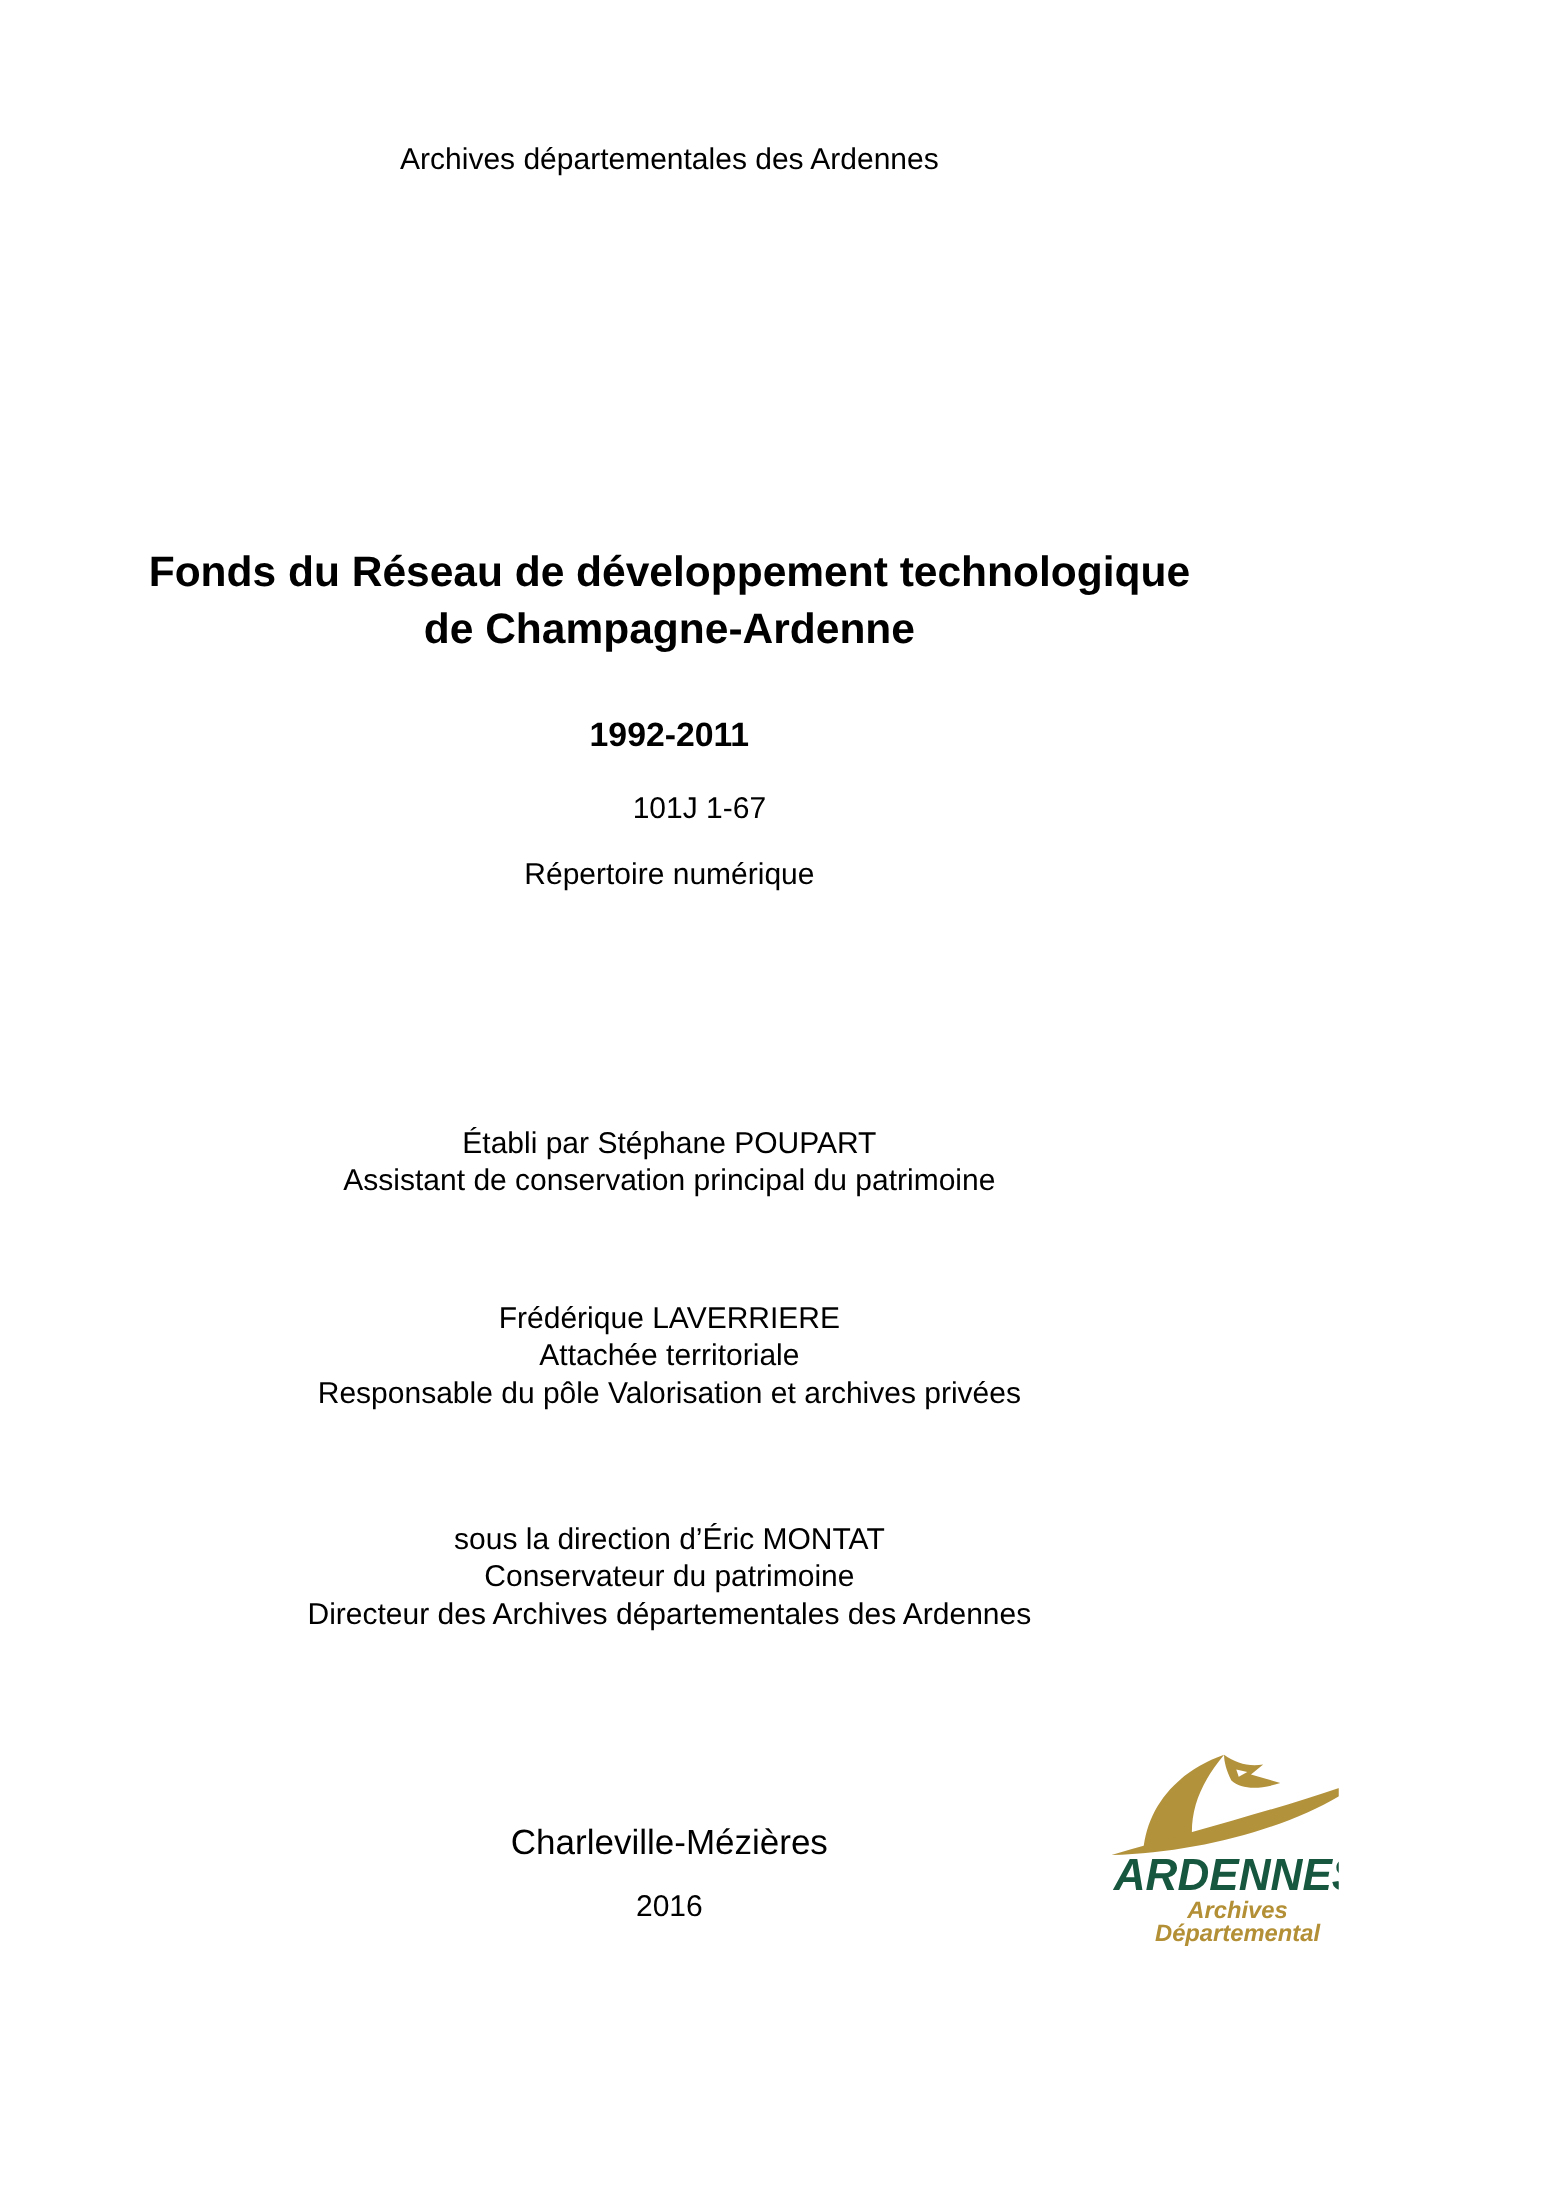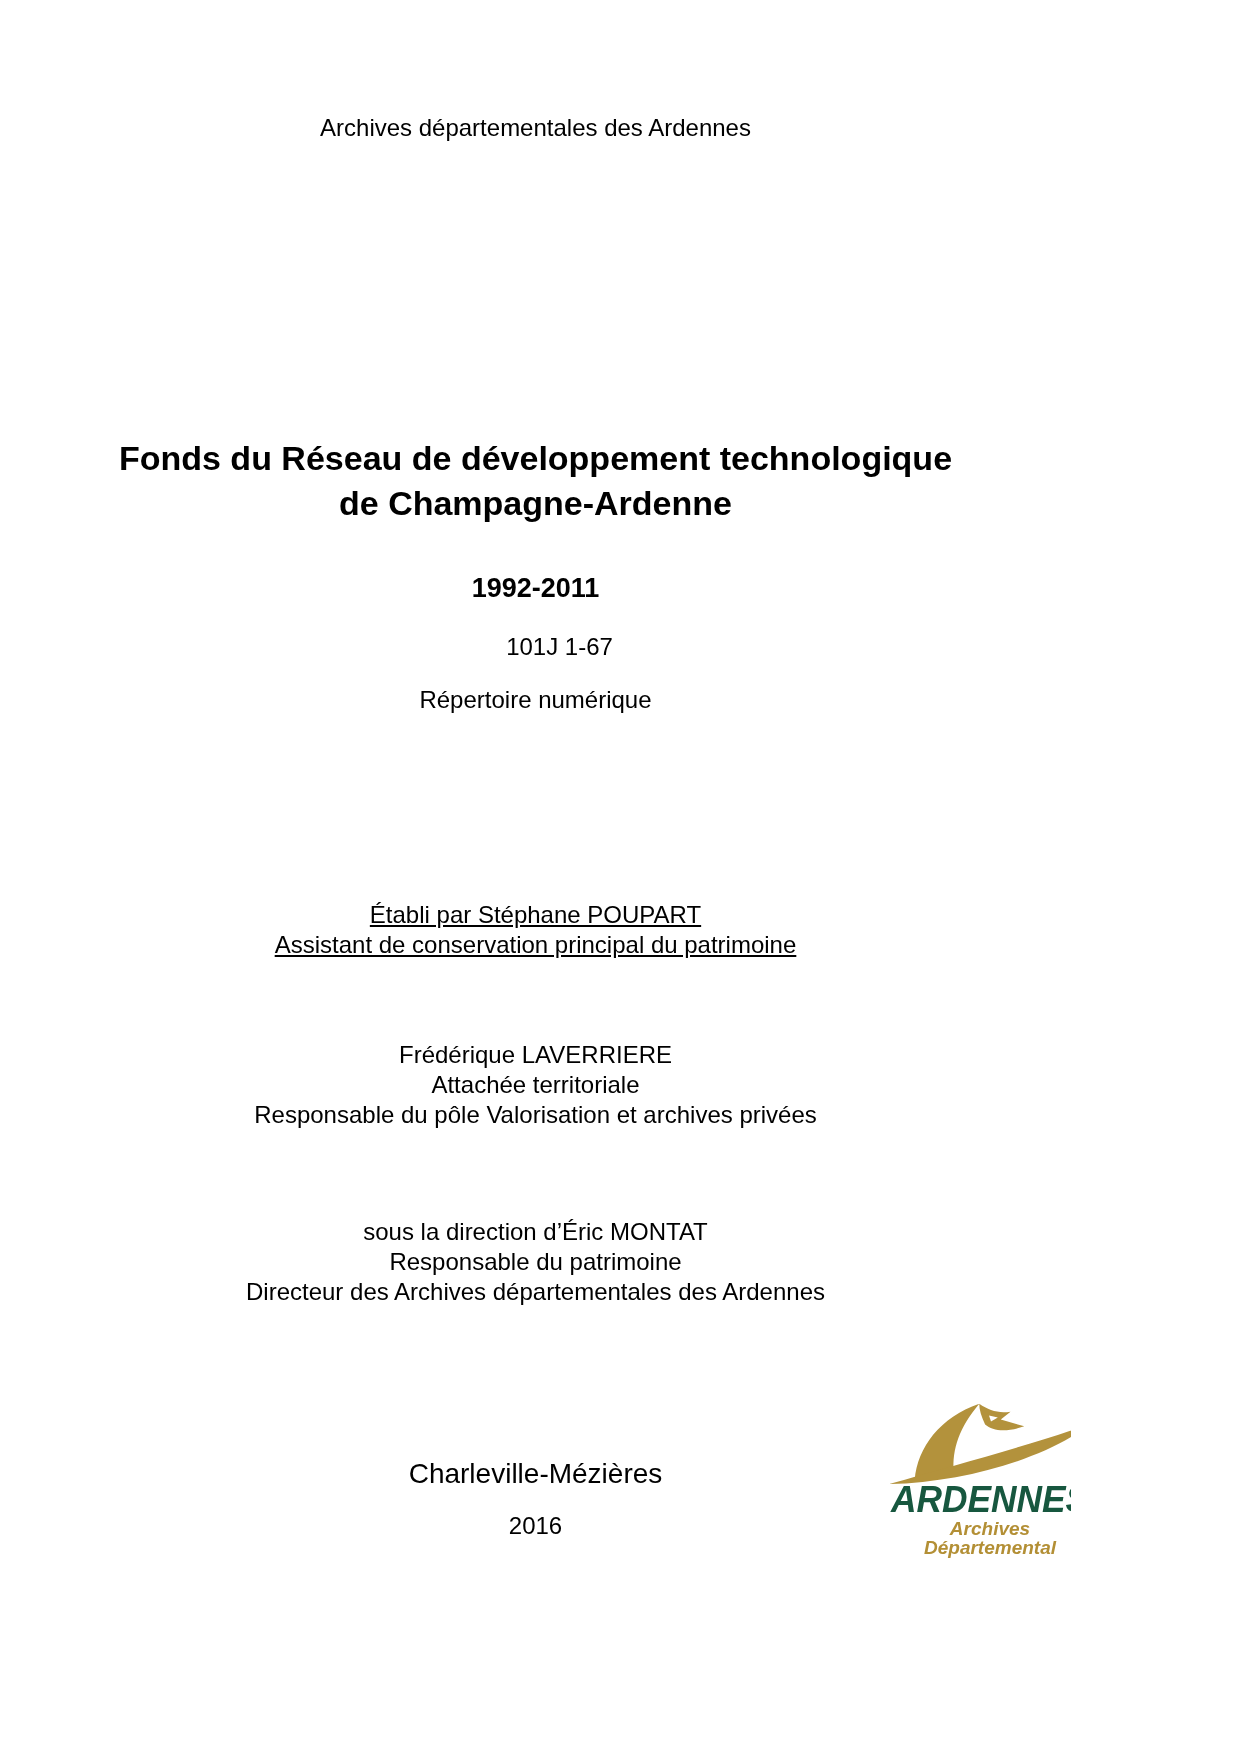--- a/index.html
+++ b/index.html
@@ -43,21 +43,21 @@
     padding-left: 24px;
   }
   .subtitle {
     top: 686px;
     font-size: 24px;
   }
   .body-block {
     font-size: 24px;
     line-height: 30px;
   }
-  .author1 { top: 900px; text-decoration: underline; }
+  .author1 { top: 900px; }
   .conjunction { top: 1004px; font-size: 24px; }
   .author2 { top: 1040px; }
   .direction { top: 1217px; }
   .place { top: 1458px; font-size: 28px; }
   .year { top: 1512px; font-size: 24px; }
 
   .logo {
     position: absolute;
     left: 883px;
     top: 1398px;
@@ -114,21 +114,21 @@
 
 
   <div class="centered body-block author2">
     <div>Frédérique LAVERRIERE</div>
     <div>Attachée territoriale</div>
     <div>Responsable du pôle Valorisation et archives privées</div>
   </div>
 
   <div class="centered body-block direction">
     <div>sous la direction d’Éric MONTAT</div>
-    <div>Responsable du patrimoine</div>
+    <div>Conservateur du patrimoine</div>
     <div>Directeur des Archives départementales des Ardennes</div>
   </div>
 
   <div class="centered place">Charleville-Mézières</div>
 
   <div class="centered year">2016</div>
 
   <div class="logo">
     <svg class="logo-emblem" viewBox="0 0 214 92" xmlns="http://www.w3.org/2000/svg">
 

